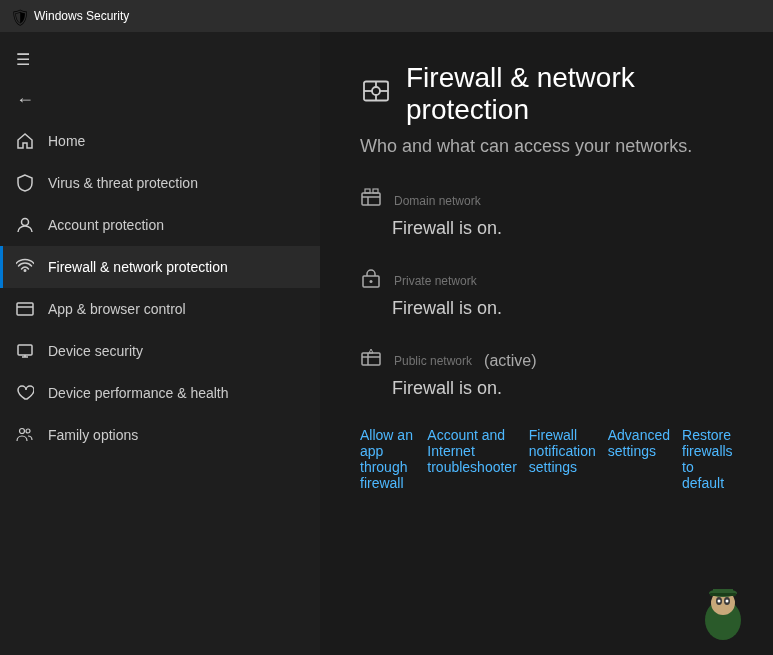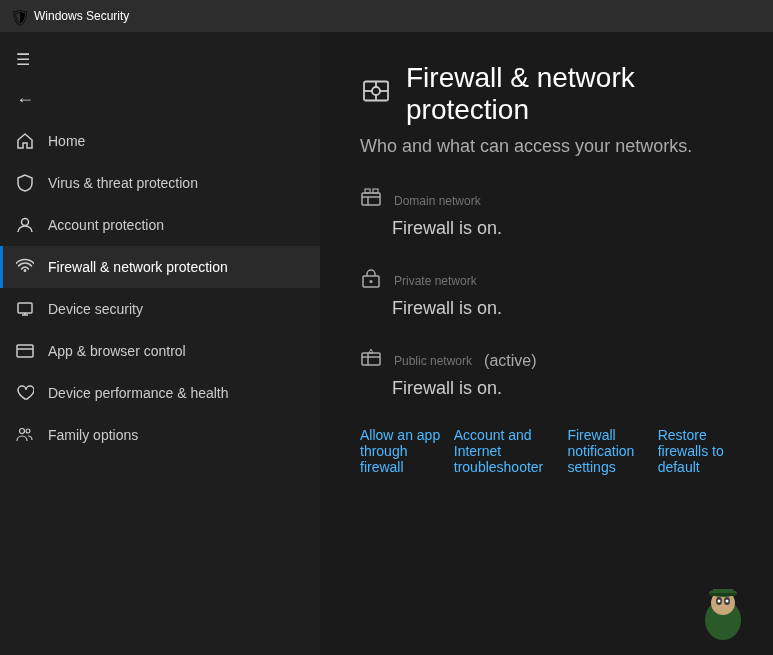--- a/index.html
+++ b/index.html
@@ -240,36 +240,36 @@
           <path d="M2.5 8C4.2 6 6.5 5 9 5s4.8 1 6.5 3" stroke="#cccccc" stroke-width="1.5" fill="none" stroke-linecap="round"></path>
           <path d="M0 5.5C2.2 3 5.4 1.5 9 1.5S15.8 3 18 5.5" stroke="#cccccc" stroke-width="1.5" fill="none" stroke-linecap="round"></path>
         </svg>
       </span>
       <span class="nav-label">Firewall &amp; network protection</span>
     </div>
 
     <div class="nav-item">
       <span class="nav-icon">
         <svg width="18" height="18" viewBox="0 0 18 18" fill="none">
+          <rect x="1" y="3" width="16" height="12" rx="1" stroke="#cccccc" stroke-width="1.5"></rect>
+          <line x1="1" y1="7" x2="17" y2="7" stroke="#cccccc" stroke-width="1.5"></line>
+        </svg>
+      </span>
+      <span class="nav-label">App &amp; browser control</span>
+    </div>
+
+    <div class="nav-item">
+      <span class="nav-icon">
+        <svg width="18" height="18" viewBox="0 0 18 18" fill="none">
           <rect x="2" y="3" width="14" height="10" rx="1" stroke="#cccccc" stroke-width="1.5"></rect>
           <line x1="6" y1="15" x2="12" y2="15" stroke="#cccccc" stroke-width="1.5"></line>
           <line x1="9" y1="13" x2="9" y2="15" stroke="#cccccc" stroke-width="1.5"></line>
         </svg>
       </span>
       <span class="nav-label">Device security</span>
-    </div>
-
-    <div class="nav-item">
-      <span class="nav-icon">
-        <svg width="18" height="18" viewBox="0 0 18 18" fill="none">
-          <rect x="1" y="3" width="16" height="12" rx="1" stroke="#cccccc" stroke-width="1.5"></rect>
-          <line x1="1" y1="7" x2="17" y2="7" stroke="#cccccc" stroke-width="1.5"></line>
-        </svg>
-      </span>
-      <span class="nav-label">App &amp; browser control</span>
     </div>
 
     <div class="nav-item">
       <span class="nav-icon">
         <svg width="18" height="18" viewBox="0 0 18 18" fill="none">
           <path d="M9 15s-7-4.5-7-9a4 4 0 018 0 4 4 0 018 0c0 4.5-7 9-7 9z" stroke="#cccccc" stroke-width="1.5" fill="none"></path>
         </svg>
       </span>
       <span class="nav-label">Device performance &amp; health</span>
     </div>
@@ -350,20 +350,21 @@
           <span class="network-name">Public network</span>
           <span class="active-badge">(active)</span>
         </div>
         <p class="network-status">Firewall is on.</p>
       </div>
 
       <div class="link-section">
         <a class="action-link">Allow an app through firewall</a>
         <a class="action-link">Account and Internet troubleshooter</a>
         <a class="action-link">Firewall notification settings</a>
+        <a class="action-link">Advanced settings</a>
         <a class="action-link">Restore firewalls to default</a>
       </div>
 
       <div style="position:fixed; bottom:10px; right:20px; width:60px; height:60px; pointer-events:none;">
         <svg width="60" height="60" viewBox="0 0 60 60">
 
           <ellipse cx="30" cy="35" rx="18" ry="20" fill="#2a5a2a"></ellipse>
           <circle cx="30" cy="18" r="12" fill="#c8a87a"></circle>
           <ellipse cx="26" cy="16" rx="3" ry="4" fill="#3a3a3a"></ellipse>
           <ellipse cx="34" cy="16" rx="3" ry="4" fill="#3a3a3a"></ellipse>

